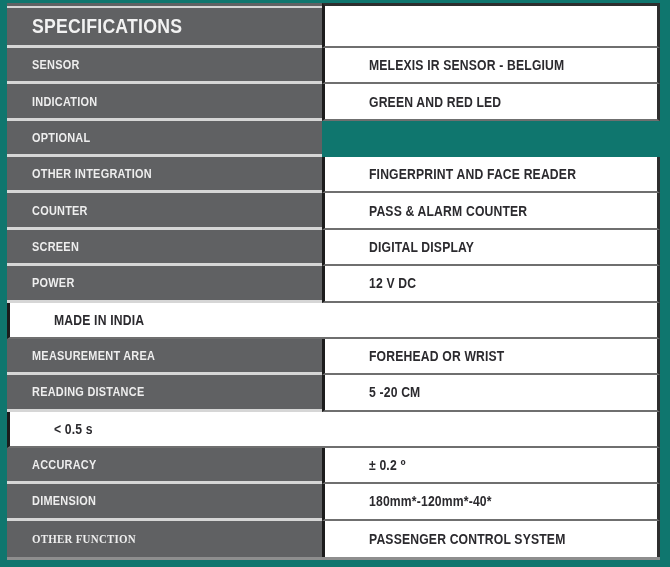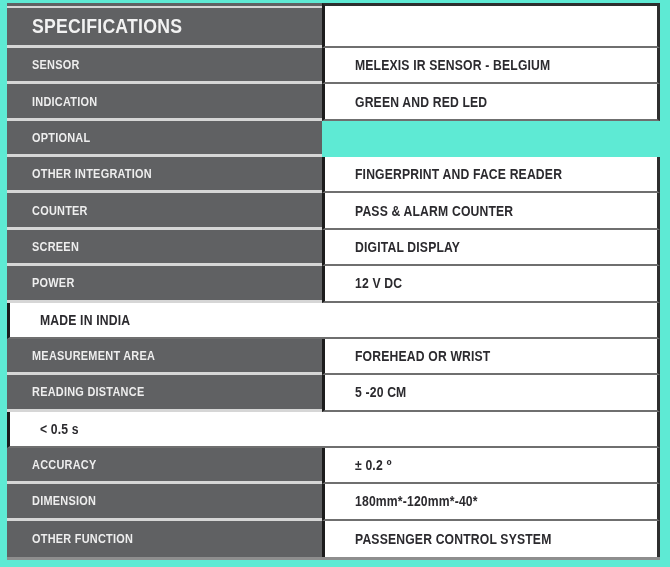--- a/index.html
+++ b/index.html
@@ -5,21 +5,21 @@
   * { margin: 0; padding: 0; box-sizing: border-box; }
   html, body {
     width: 670px; height: 567px;
     background: #ffffff;
     font-family: "Liberation Sans", "DejaVu Sans", sans-serif;
     overflow: hidden;
   }
   .page {
     position: relative;
     width: 670px; height: 567px;
-    background: #5eead4;
+    background: #0f766e;
   }
   .spec-table {
     position: absolute;
     left: 7px; top: 3px;
     width: 653px; height: 557px;
     display: flex;
     flex-direction: column;
     border-bottom: 3px solid #8e8e8e;
   }
   .row {
@@ -39,25 +39,25 @@
     width: 315px;
     flex: 0 0 315px;
     background: #606163;
     padding-left: 25px;
     border-bottom: 3px solid #d6d6d6;
   }
   .header-row .label-cell {
     border-top: 3px solid #606163;
     box-shadow: inset 0 2px 0 #d6d6d6;
   }
-  .row:last-child .label-cell { border-bottom: none; }
+  .row:last-child .label-cell { border-bottom: none; font-family: Liberation Serif, serif; }
   .value-cell {
     flex: 1;
     background: #ffffff;
-    padding-left: 30px;
+    padding-left: 44px;
     border-left: 3px solid #1c1c1c;
     border-right: 3px solid #2e2e2e;
     border-bottom: 2px solid #6f6f6f;
   }
   .header-row .value-cell {
     border-top: 3px solid #2e2e2e;
   }
   .row:last-child .value-cell { border-bottom: none; }
   .txt {
     display: inline-block;

